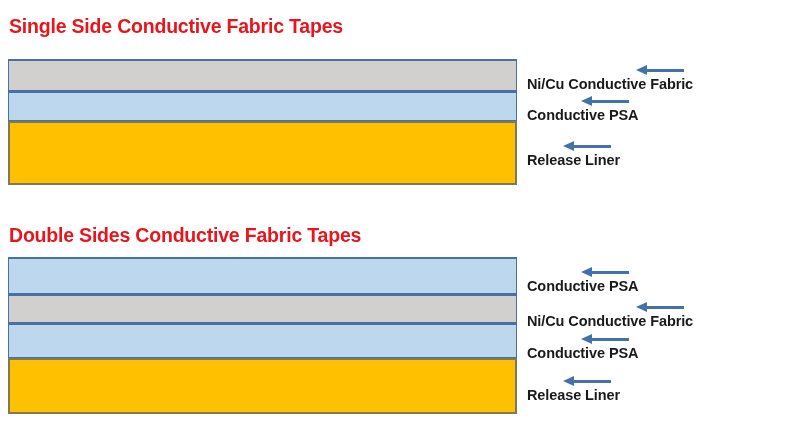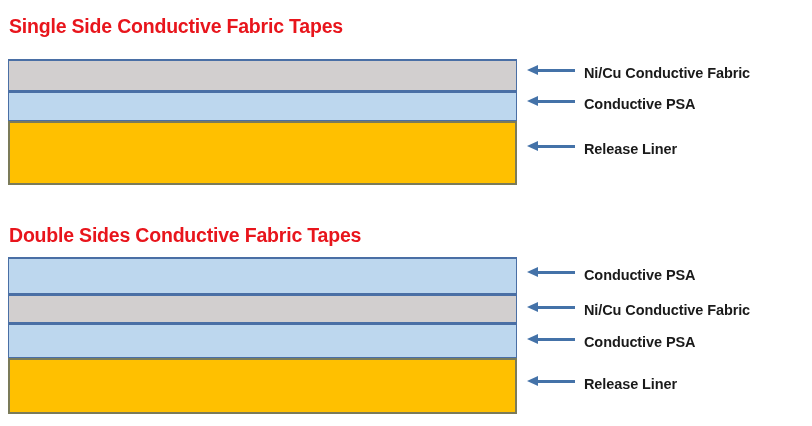--- a/index.html
+++ b/index.html
@@ -63,22 +63,23 @@
     background: #ffc000;
     border: 2px solid #7b7b59;
   }
 
   
   .callout {
     position: absolute;
     left: 527px;
     height: 20px;
     display: flex;
-    align-items: flex-start;
+    align-items: flex-end;
     white-space: nowrap;
+    flex-direction: column;
   }
   .arrow {
     position: relative;
     width: 48px;
     height: 11px;
     flex: none;
     margin-right: 9px;
   }
   .arrow .shaft {
     position: absolute;

